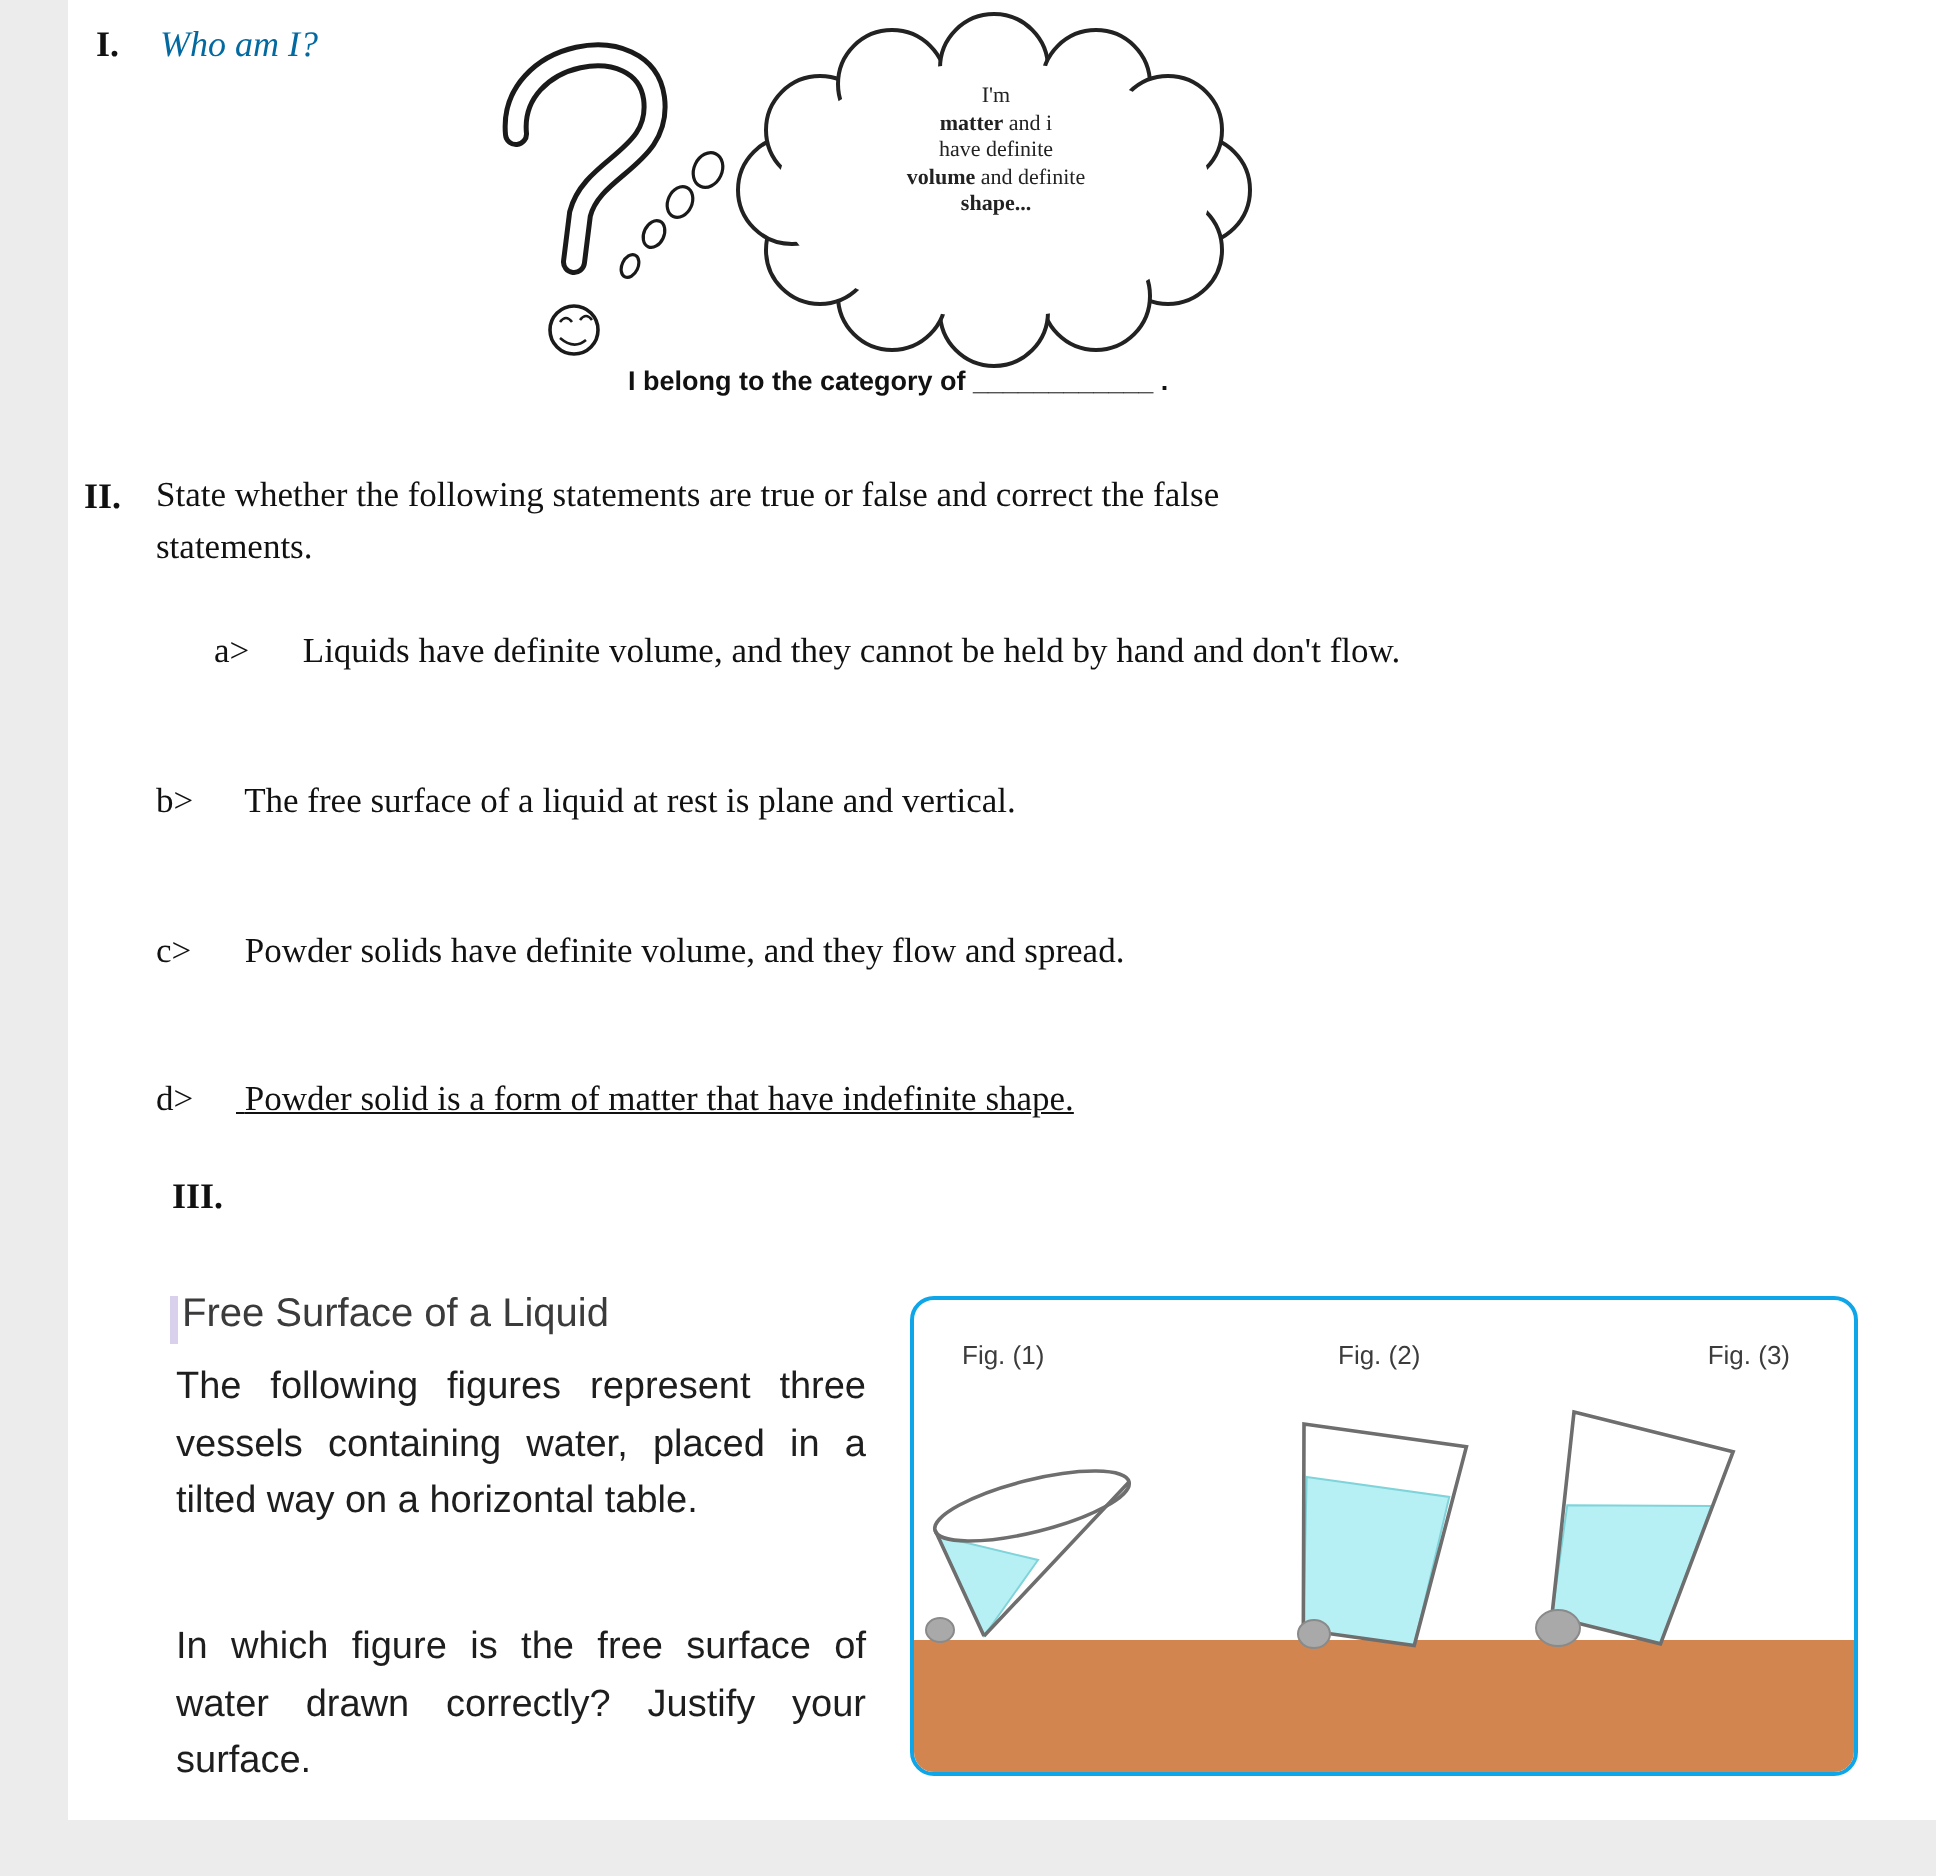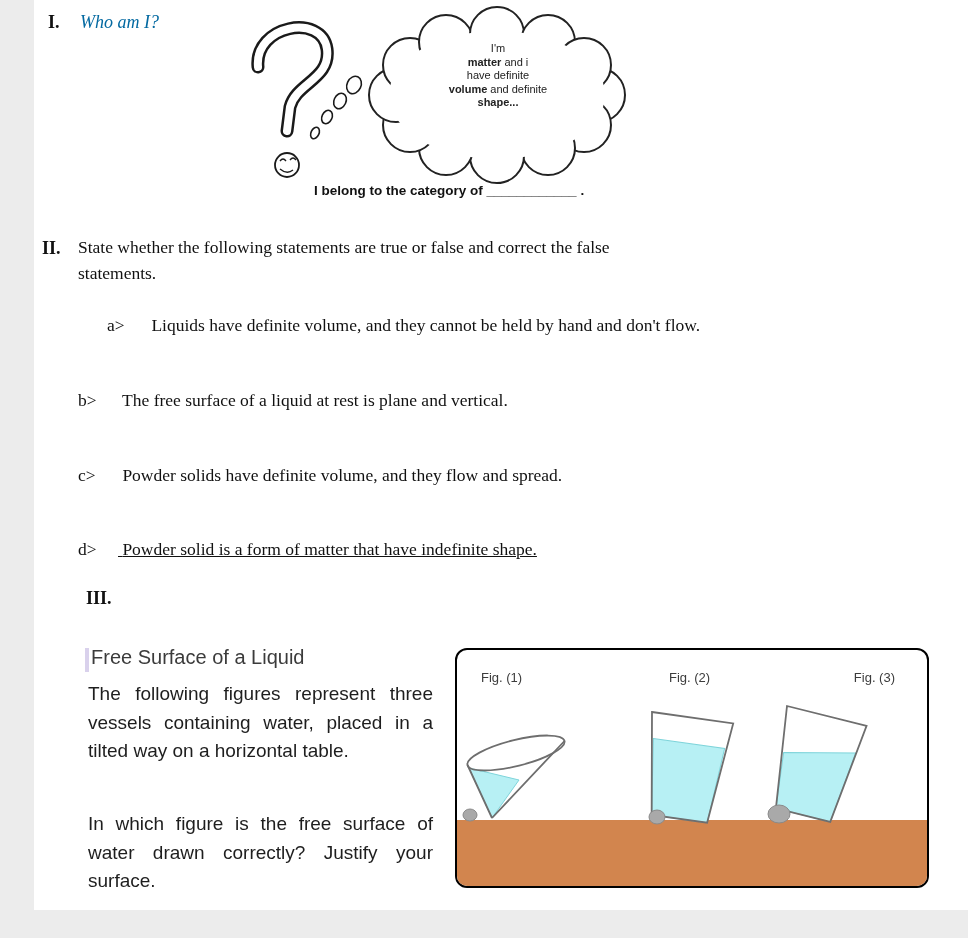--- a/index.html
+++ b/index.html
@@ -7,36 +7,36 @@
   .page{position:relative;width:968px;height:938px;background:#ffffff;overflow:hidden;}
   .strip{position:absolute;background:#ececec;}
   .strip-left{left:0;top:0;width:34px;height:938px;}
   .strip-bottom{left:0;top:910px;width:968px;height:28px;}
 
   .sec-label{position:absolute;font-weight:bold;font-size:18px;color:#111;}
   .sec1-title{position:absolute;left:80px;top:12px;font-size:18px;color:#0369a1;font-style:italic;}
 
   .illus{position:absolute;left:230px;top:5px;width:400px;height:196px;}
   .cloud-text{position:absolute;left:428px;top:42px;width:140px;text-align:center;
-    font-family:Liberation Sans, sans-serif;font-size:11px;line-height:13.5px;color:#222;}
+    font-family:Liberation Serif, serif;font-size:11px;line-height:13.5px;color:#222;}
   .caption{position:absolute;left:314px;top:183px;font-family:"Liberation Sans",sans-serif;
     font-weight:bold;font-size:13.5px;color:#111;}
 
   .sec2-intro{position:absolute;left:78px;top:234px;width:600px;font-size:17.5px;line-height:26px;color:#111;}
   .stmt{position:absolute;left:78px;font-size:17.5px;color:#111;white-space:nowrap;}
   .stmt .lbl{display:inline-block;width:40px;}
 
   .panel-heading{position:absolute;left:91px;top:646px;font-family:"Liberation Sans",sans-serif;
     font-size:20px;color:#3b3b3b;}
   .heading-bar{position:absolute;left:85px;top:648px;width:4px;height:24px;background:#d9d1ec;}
   .panel-para{position:absolute;left:88px;width:345px;font-family:"Liberation Sans",sans-serif;
     font-size:19px;line-height:28.5px;color:#1e1e1e;text-align:justify;}
 
   .fig-panel{position:absolute;left:455px;top:648px;width:470px;height:236px;background:#fff;
-    border:2px solid #000000;border-radius:12px;overflow:hidden;}
+    border:2px solid #0ea5e9;border-radius:12px;overflow:hidden;}
   .fig-panel svg{position:absolute;left:0;top:0;}
   .fig-label{position:absolute;top:20px;font-family:"Liberation Sans",sans-serif;font-size:13px;color:#3c3c3c;}
   .fig-label.f1{left:24px;}
   .fig-label.f2{left:212px;}
   .fig-label.f3{right:32px;}
 </style>
 </head>
 <body>
 
 <div class="page">

